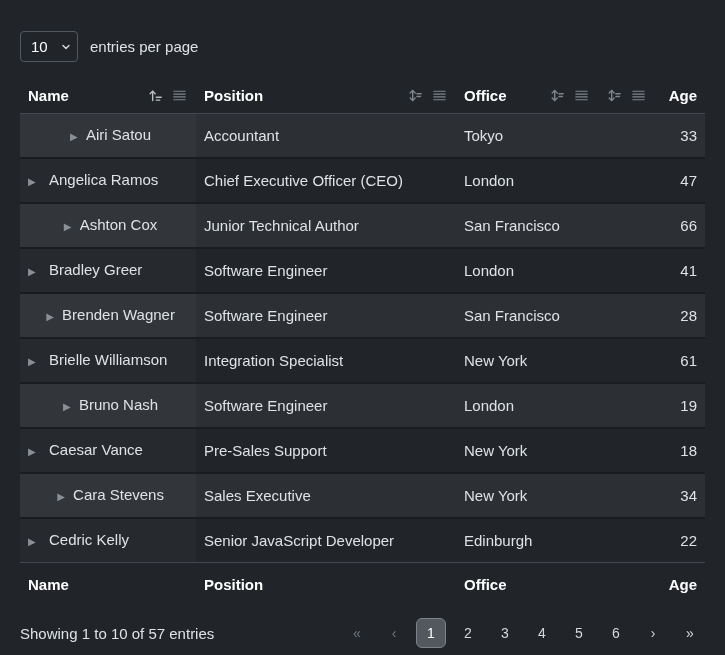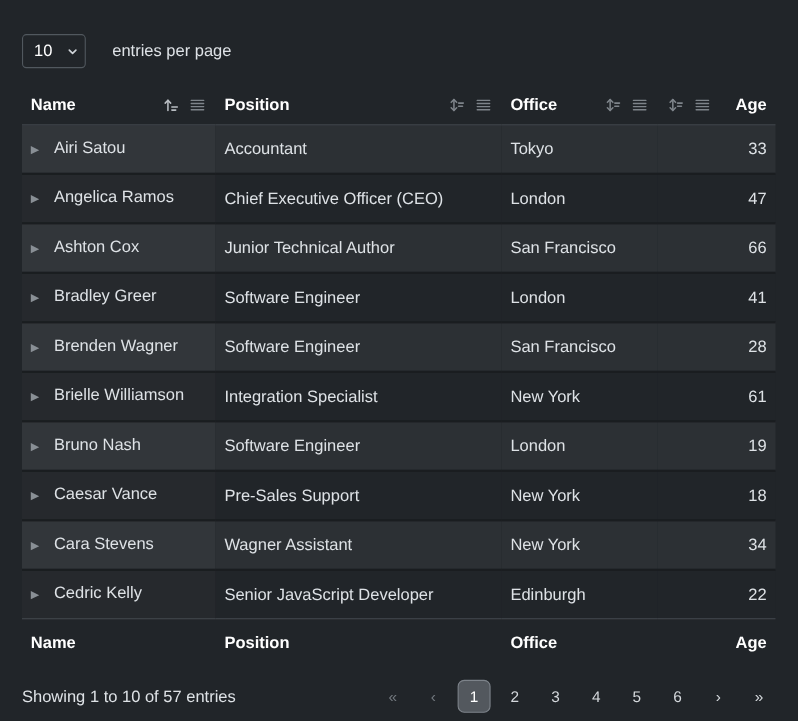--- a/index.html
+++ b/index.html
@@ -8,21 +8,21 @@
     background: var(--background, #212529);
     color: var(--text, #dee2e6);
     font-family: "Liberation Sans", "DejaVu Sans", sans-serif;
     font-size: 15px;
     overflow: hidden;
   }
   .wrapper { padding: 31px 20px 0 20px; }
 
   
   .top-bar { display: flex; align-items: center; justify-content: space-between; height: 31px; }
-  .length-control { display: flex; align-items: center; gap: 24px; }
+  .length-control { display: flex; align-items: center; gap: 12px; }
   .select-wrap { position: relative; display: inline-block; }
   .select-wrap select {
     appearance: none; -webkit-appearance: none;
     background: transparent; color: #fff;
     border: 1px solid var(--control_border, #51585e);
     border-radius: 4px;
     font-family: inherit; font-size: 15px;
     padding: 5px 24px 5px 10px;
     height: 31px; width: 58px;
   }
@@ -55,21 +55,21 @@
   .icon { display: block; }
   .sort-icon { color: var(--icon_active, #b8bdc2); }
   .sort-icon.unsorted { color: var(--icon_muted, #7e848a); }
   .menu-icon { color: var(--icon_muted, #7e848a); }
 
   tbody tr { border-top: 2px solid var(--border_dark, #1a1d20); }
   tbody tr:first-child { border-top: none; }
   tbody td { padding: 10px 8px; line-height: 21px; color: var(--text, #dee2e6); }
   tbody tr.odd td { background: var(--row_stripe, #2c3034); }
   tbody tr.even td { background: var(--row_even, #212529); }
-  tbody tr.odd td.cell-name { background: var(--row_stripe_name, #32363a); }
+  tbody tr.odd td.cell-name { background: var(--row_stripe_name, #32363a); text-align: center; }
   tbody tr.even td.cell-name { background: var(--row_even_name, #26292d); }
   td.cell-age { text-align: right; }
   .expand {
     color: var(--icon_expand, #898f95);
     font-size: 10px; display: inline-block;
     width: 18px; margin-right: 3px; cursor: pointer;
   }
   tfoot th {
     font-weight: 700; color: var(--heading, #ffffff); text-align: left;
     padding: 13px 8px 14px 8px;
@@ -251,21 +251,21 @@
           <td class="cell-age">19</td>
         </tr>
         <tr class="even">
           <td class="cell-name"><span class="expand">▶</span><span>Caesar Vance</span></td>
           <td class="cell-position">Pre-Sales Support</td>
           <td class="cell-office">New York</td>
           <td class="cell-age">18</td>
         </tr>
         <tr class="odd">
           <td class="cell-name"><span class="expand">▶</span><span>Cara Stevens</span></td>
-          <td class="cell-position">Wagner Assistant</td>
+          <td class="cell-position">Sales Executive</td>
           <td class="cell-office">New York</td>
           <td class="cell-age">34</td>
         </tr>
         <tr class="even">
           <td class="cell-name"><span class="expand">▶</span><span>Cedric Kelly</span></td>
           <td class="cell-position">Senior JavaScript Developer</td>
           <td class="cell-office">Edinburgh</td>
           <td class="cell-age">22</td>
         </tr>
       </tbody>

